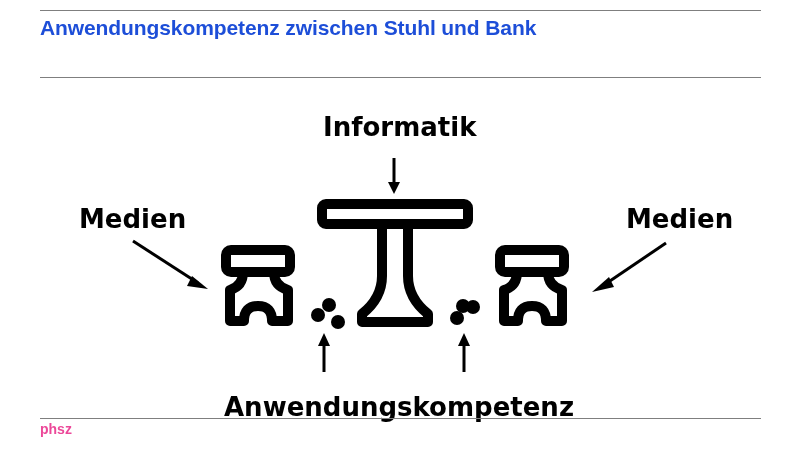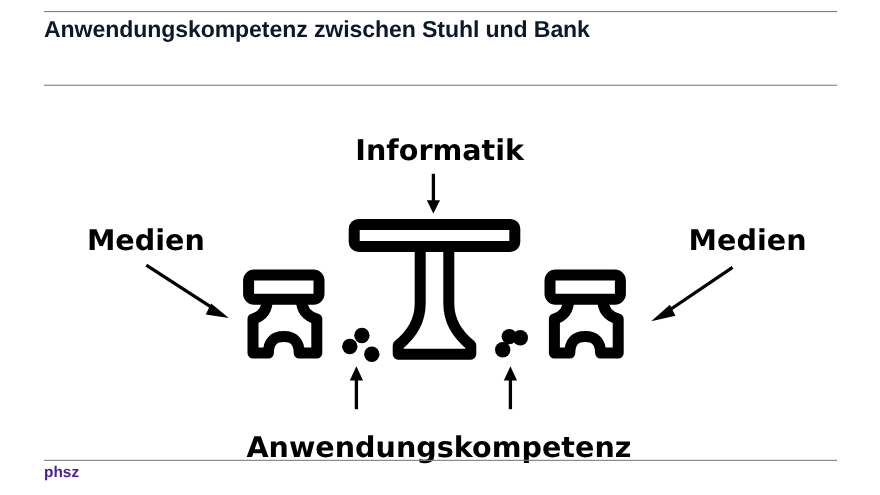--- a/index.html
+++ b/index.html
@@ -1,30 +1,30 @@
 <!DOCTYPE html>
 <html><head>
 <meta charset="utf-8">
 <style>
   html, body { margin: 0; padding: 0; background: #ffffff; }
   body { width: 800px; height: 450px; position: relative; overflow: hidden; font-family: "Liberation Sans", sans-serif; }
   .rule { position: absolute; left: 40px; width: 721px; height: 1px; background: #7f7f7f; }
-  .title { position: absolute; left: 40px; top: 16px; font-family: "Liberation Sans", sans-serif; font-weight: bold; font-size: 21px; color: #0f172a; letter-spacing: -0.1px; text-align: right; }
-  .footer { position: absolute; left: 40px; top: 421px; font-family: "Liberation Sans", sans-serif; font-weight: bold; font-size: 14px; color: #4c1d95; }
+  .title { position: absolute; left: 40px; top: 16px; font-family: "Liberation Sans", sans-serif; font-weight: bold; font-size: 21px; color: #1d4ed8; letter-spacing: -0.1px; text-align: right; }
+  .footer { position: absolute; left: 40px; top: 421px; font-family: "Liberation Sans", sans-serif; font-weight: bold; font-size: 14px; color: #ec4899; }
   .lbl { position: absolute; font-family: "DejaVu Sans", sans-serif; font-weight: bold; font-size: 26px; color: #000; white-space: nowrap; }
   svg { position: absolute; left: 0; top: 0; }
 </style>
 </head>
 <body>
 
 <div class="rule" style="top:10px;"></div>
 <div class="title">Anwendungskompetenz zwischen Stuhl und Bank</div>
 <div class="rule" style="top:77px;"></div>
 
-<div class="lbl" style="left:323px; top:122px;text-align:center;">Informatik</div>
+<div class="lbl" style="left:323px; top:112px;text-align:center;">Informatik</div>
 <div class="lbl" style="left:79px; top:204px;">Medien</div>
 <div class="lbl" style="left:626px; top:204px;">Medien</div>
 <div class="lbl" style="left:224px; top:392px;">Anwendungskompetenz</div>
 
 <svg width="800" height="450" viewBox="0 0 800 450">
   <defs>
     <marker id="ah" markerWidth="8" markerHeight="8" refX="6" refY="4" orient="auto" markerUnits="strokeWidth">
       <path d="M0,0 L8,4 L0,8 z" fill="#000"></path>
     </marker>
   </defs>

